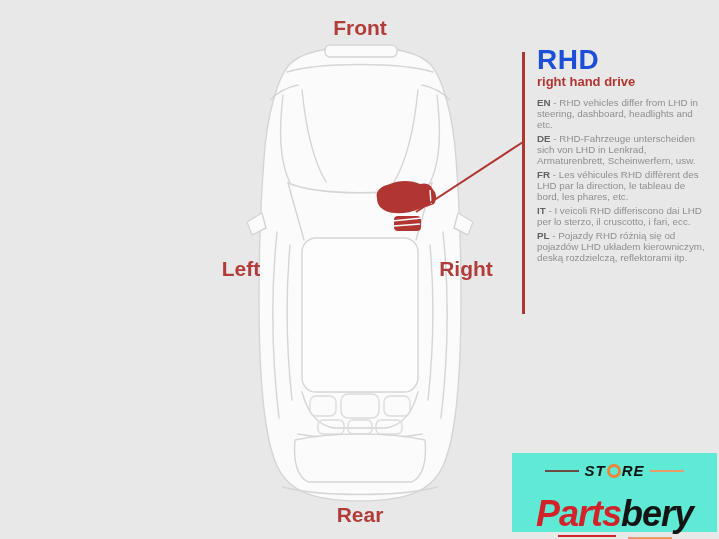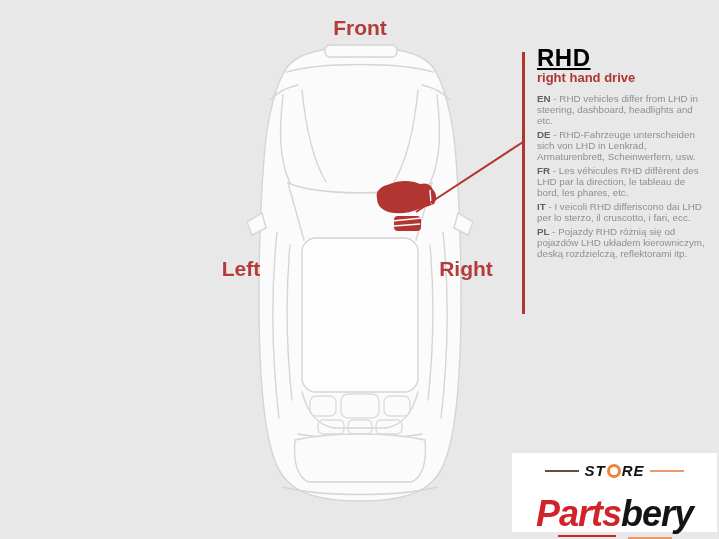--- a/index.html
+++ b/index.html
@@ -13,28 +13,28 @@
   .car-svg { position:absolute; left:0; top:0; }
 
   .label { position:absolute; color:#b23c3a; font-weight:bold; font-size:21px; }
   .label-front { left:300px; top:16px;  width:120px; text-align:center; }
   .label-left  { left:203px; top:257px; width:76px;  text-align:center; }
   .label-right { left:428px; top:257px; width:76px;  text-align:center; }
   .label-rear  { left:300px; top:503px; width:120px; text-align:center; }
 
   .callout-rule { position:absolute; left:522px; top:52px; width:3px; height:262px; background:#b13531; }
   .callout-text { position:absolute; left:537px; top:46px; width:172px; }
-  .callout-title { color:#000000; font-size:24px; font-weight:bold; line-height:1; letter-spacing:.5px;text-decoration:underline; }
+  .callout-title { color:#1d4ed8; font-size:28px; font-weight:bold; line-height:1; letter-spacing:.5px; }
   .callout-subtitle { color:#b13531; font-size:13px; font-weight:bold; margin-top:0; }
   .callout-paragraphs { margin-top:8px; }
   .callout-para { margin:0 0 3px 0; font-size:9.8px; line-height:11px; color:#8f8f8f; }
   .callout-para b { color:#636363; }
 
   .logo { position:absolute; left:512px; top:453px; width:205px; height:79px;
-          background:#ffffff; display:flex; flex-direction:column; align-items:center; }
+          background:#5eead4; display:flex; flex-direction:column; align-items:center; }
   .logo-store-row { display:flex; align-items:center; gap:5px; margin-top:9px; }
   .rule { display:inline-block; width:34px; height:2px; }
   .rule-dark { background:#6d4a42; }
   .rule-orange { background:#e89a6b; }
   .store-text { font-size:15px; font-weight:bold; font-style:italic; letter-spacing:1px;
                 color:#111; display:flex; align-items:center; }
   .store-ring { display:inline-block; width:8px; height:8px; border:3px solid #f08336;
                 border-radius:50%; margin:0 1px; }
   .logo-brand { font-size:36px; font-weight:bold; font-style:italic; letter-spacing:-1px;
                 line-height:1; margin-top:17px; white-space:nowrap; }
@@ -110,20 +110,21 @@
       <line x1="392" y1="221" x2="422" y2="218" stroke="#fbfbfb" stroke-width="1.5"></line>
       <line x1="394" y1="226" x2="420" y2="224" stroke="#fbfbfb" stroke-width="1.5"></line>
     </g>
 
     <line x1="416" y1="212" x2="523" y2="142" stroke="#b13531" stroke-width="2"></line>
   </svg>
 
   <div class="label label-front">Front</div>
   <div class="label label-left">Left</div>
   <div class="label label-right">Right</div>
+  <div class="label label-rear">Rear</div>
 
   <div class="callout-rule"></div>
   <div class="callout-text">
     <div class="callout-title">RHD</div>
     <div class="callout-subtitle">right hand drive</div>
     <div class="callout-paragraphs">
         <p class="callout-para"><b>EN</b> - RHD vehicles differ from LHD in steering, dashboard, headlights and etc.</p>
         <p class="callout-para"><b>DE</b> - RHD-Fahrzeuge unterscheiden sich von LHD in Lenkrad, Armaturenbrett, Scheinwerfern, usw.</p>
         <p class="callout-para"><b>FR</b> - Les véhicules RHD diffèrent des LHD par la direction, le tableau de bord, les phares, etc.</p>
         <p class="callout-para"><b>IT</b> - I veicoli RHD differiscono dai LHD per lo sterzo, il cruscotto, i fari, ecc.</p>

